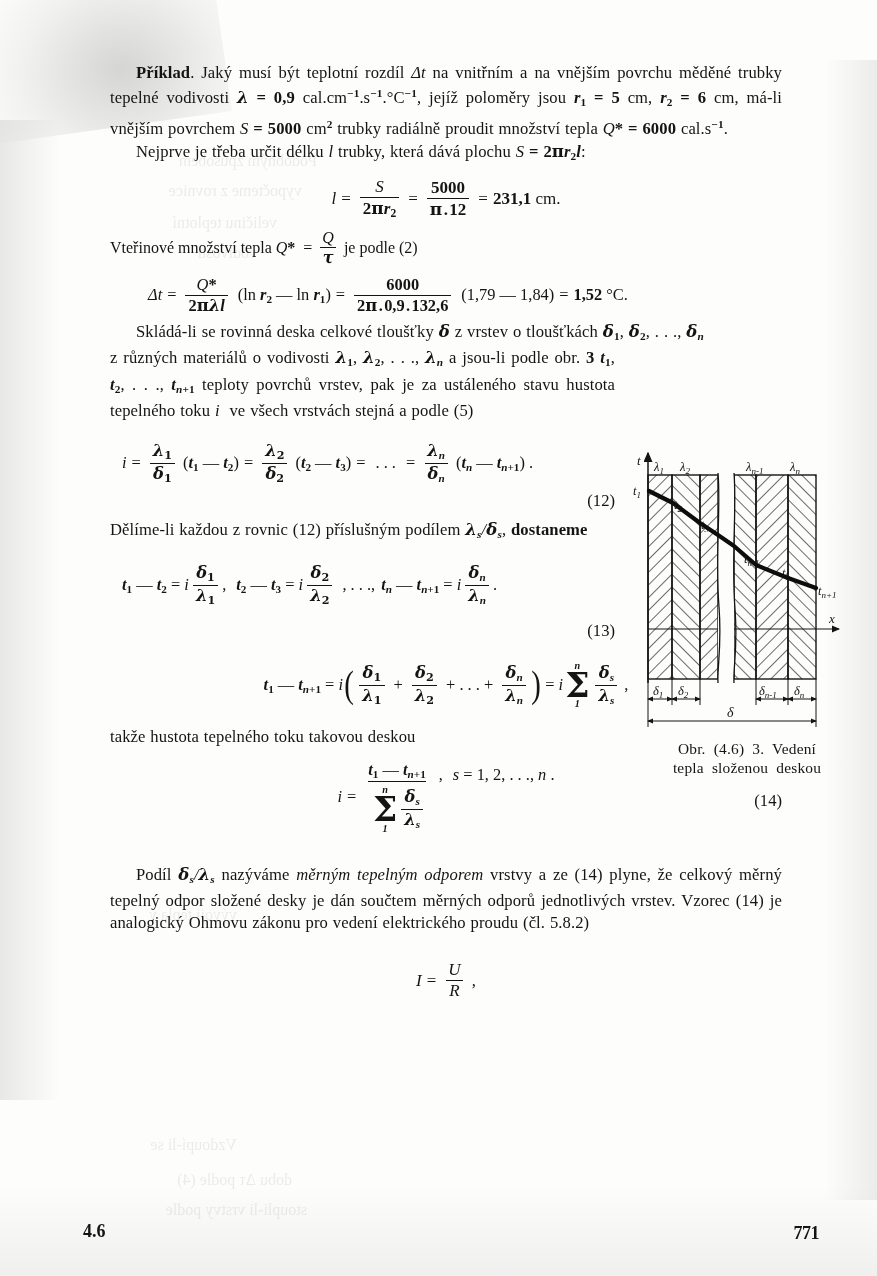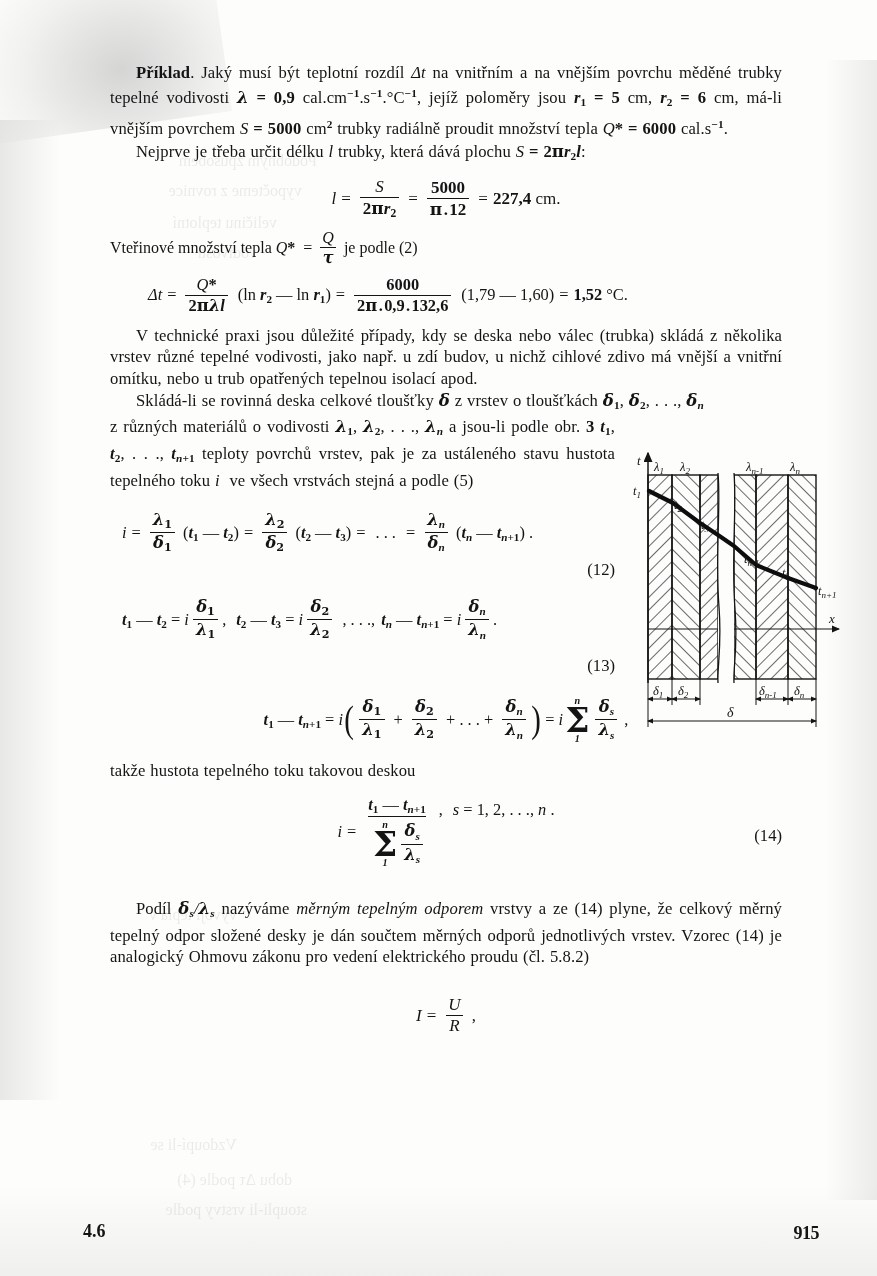--- a/index.html
+++ b/index.html
@@ -214,21 +214,21 @@
         <span class="frac">
           <span class="num mi">S</span>
           <span class="den b">2<span class="gkn">π</span><span class="bmi">r</span><sub>2</sub></span>
         </span>
         <span class="op">=</span>
         <span class="frac">
           <span class="num b">5000</span>
           <span class="den b"><span class="gkn">π</span> . 12</span>
         </span>
         <span class="op">=</span>
-        <span><span class="b">227,4</span> cm.</span>
+        <span><span class="b">231,1</span> cm.</span>
       </div>
     </div>
 
     <div class="para noind" style="display:flex;align-items:center;margin-top:8px;">
       <span>Vteřinové množství tepla <span class="mi">Q</span><span class="b">*</span> &nbsp;=</span>
       <span class="frac" style="margin:0 7px;">
         <span class="num mi">Q</span>
         <span class="den gk">τ</span>
       </span>
       <span> je podle (2)</span>
@@ -243,27 +243,26 @@
         <span class="frac">
           <span class="num"><span class="mi">Q</span><span class="b">*</span></span>
           <span class="den b">2<span class="gkn">π</span><span class="gk">λ</span><span class="bmi">l</span></span>
         </span>
         <span style="margin-left:6px;">(ln&nbsp;<span class="bmi">r</span><sub>2</sub> — ln&nbsp;<span class="bmi">r</span><sub>1</sub>)</span>
         <span class="op">=</span>
         <span class="frac">
           <span class="num b">6000</span>
           <span class="den b">2<span class="gkn">π</span> . 0,9 . 132,6</span>
         </span>
-        <span style="margin-left:6px;">(1,79 — 1,60)</span>
+        <span style="margin-left:6px;">(1,79 — 1,84)</span>
         <span class="op">=</span>
         <span><span class="b">1,52</span> °C.</span>
       </div>
     </div>
 
-    <p class="para" style="margin-top:10px;">V technické praxi jsou důležité případy, kdy se deska nebo válec (trubka) skládá z několika vrstev různé tepelné vodivosti, jako např. u zdí budov, u nichž cihlové zdivo má vnější a vnitřní omítku, nebo u trub opatřených tepelnou isolací apod.</p>
 
     <p class="para" style="margin-top:1px;">
       <span>Skládá-li se rovinná deska celkové tloušťky <span class="gk">δ</span> z vrstev o tloušťkách <span class="gk">δ</span><sub>1</sub>, <span class="gk">δ</span><sub>2</sub>, . . ., <span class="gk">δ</span><sub><span class="mi">n</span></sub></span>
     </p>
     <p class="para noind" style="width:505px;">
       <span>z různých materiálů o vodivosti <span class="gk">λ</span><sub>1</sub>, <span class="gk">λ</span><sub>2</sub>, . . ., <span class="gk">λ</span><sub><span class="mi">n</span></sub> a jsou-li
       podle obr. <span class="b">3</span> <span class="bmi">t</span><sub>1</sub>, <span class="bmi">t</span><sub>2</sub>, . . ., <span class="bmi">t</span><sub><span class="mi">n</span>+1</sub> teploty povrchů vrstev, pak je
       za ustáleného stavu hustota tepelného toku <span class="mi">i</span>&nbsp; ve všech
       vrstvách stejná a podle (5)</span>
     </p>
@@ -288,20 +287,24 @@
         <span class="op">=</span>
         <span class="frac">
           <span class="num gk">λ<sub><span class="mi">n</span></sub></span>
           <span class="den gk">δ<sub><span class="mi">n</span></sub></span>
         </span>
         <span style="margin-left:4px;">(<span class="bmi">t</span><sub><span class="mi">n</span></sub> — <span class="bmi">t</span><sub><span class="mi">n</span>+1</sub>)&nbsp;.</span>
       </div>
       <div class="eqnum-right" style="width:505px; margin-top:6px;">(12)</div>
     </div>
 
+    <p class="para noind" style="width:505px; margin-top:8px;">
+      <span>Dělíme-li každou z rovnic (12) příslušným podílem <span class="gk">λ</span><sub><span class="mi">s</span></sub><span class="mi">/</span><span class="gk">δ</span><sub><span class="mi">s</span></sub>,
+      <span class="b">dostaneme</span></span>
+    </p>
 
     <div class="eq" style="margin:18px 0 0 0; width:505px; font-size:16.4px;">
       <div class="eqrow" style="justify-content:flex-start; padding-left:12px;">
         <span><span class="bmi">t</span><sub>1</sub> — <span class="bmi">t</span><sub>2</sub> = <span class="mi">i</span></span>
         <span class="frac">
           <span class="num gk">δ<sub>1</sub></span>
           <span class="den gk">λ<sub>1</sub></span>
         </span>
         <span style="margin-right:10px;">,</span>
         <span><span class="bmi">t</span><sub>2</sub> — <span class="bmi">t</span><sub>3</sub> = <span class="mi">i</span></span>
@@ -483,17 +486,20 @@
 
         <text x="20" y="248" font-size="12.5">δ<tspan font-size="9" dy="3">1</tspan></text>
         <text x="45" y="248" font-size="12.5">δ<tspan font-size="9" dy="3">2</tspan></text>
         <text x="126" y="248" font-size="12.5">δ<tspan font-size="9" dy="3">n-1</tspan></text>
         <text x="161" y="248" font-size="12.5">δ<tspan font-size="9" dy="3">n</tspan></text>
         <text x="94" y="270" font-size="14">δ</text>
       </g>
     </svg>
   </div>
 
+  <div id="figcaption">
+    <span>Obr.&nbsp; (4.6)&nbsp; 3.&nbsp; Vedení<br>tepla&nbsp; složenou&nbsp; deskou</span>
+  </div>
 
   <div id="foot-left">4.6</div>
-  <div id="foot-right">915</div>
+  <div id="foot-right">771</div>
 
 </div>
 
 </body></html>

